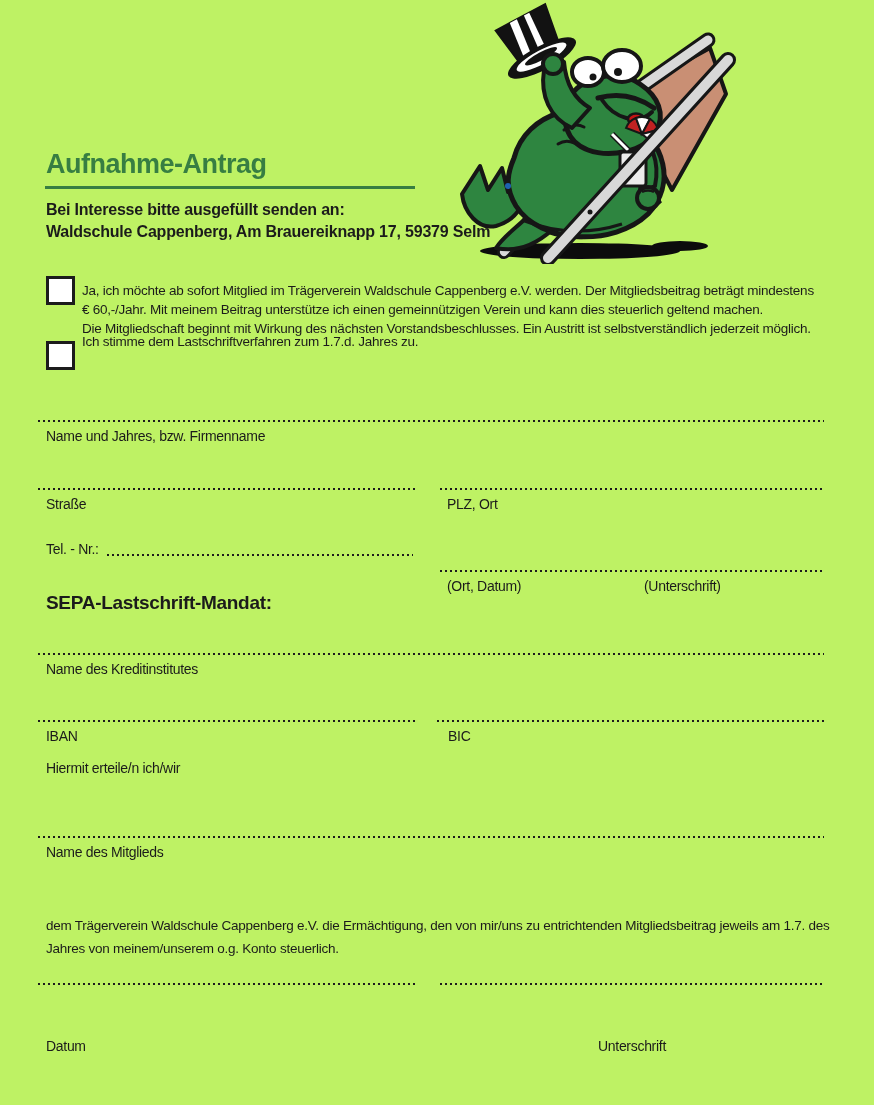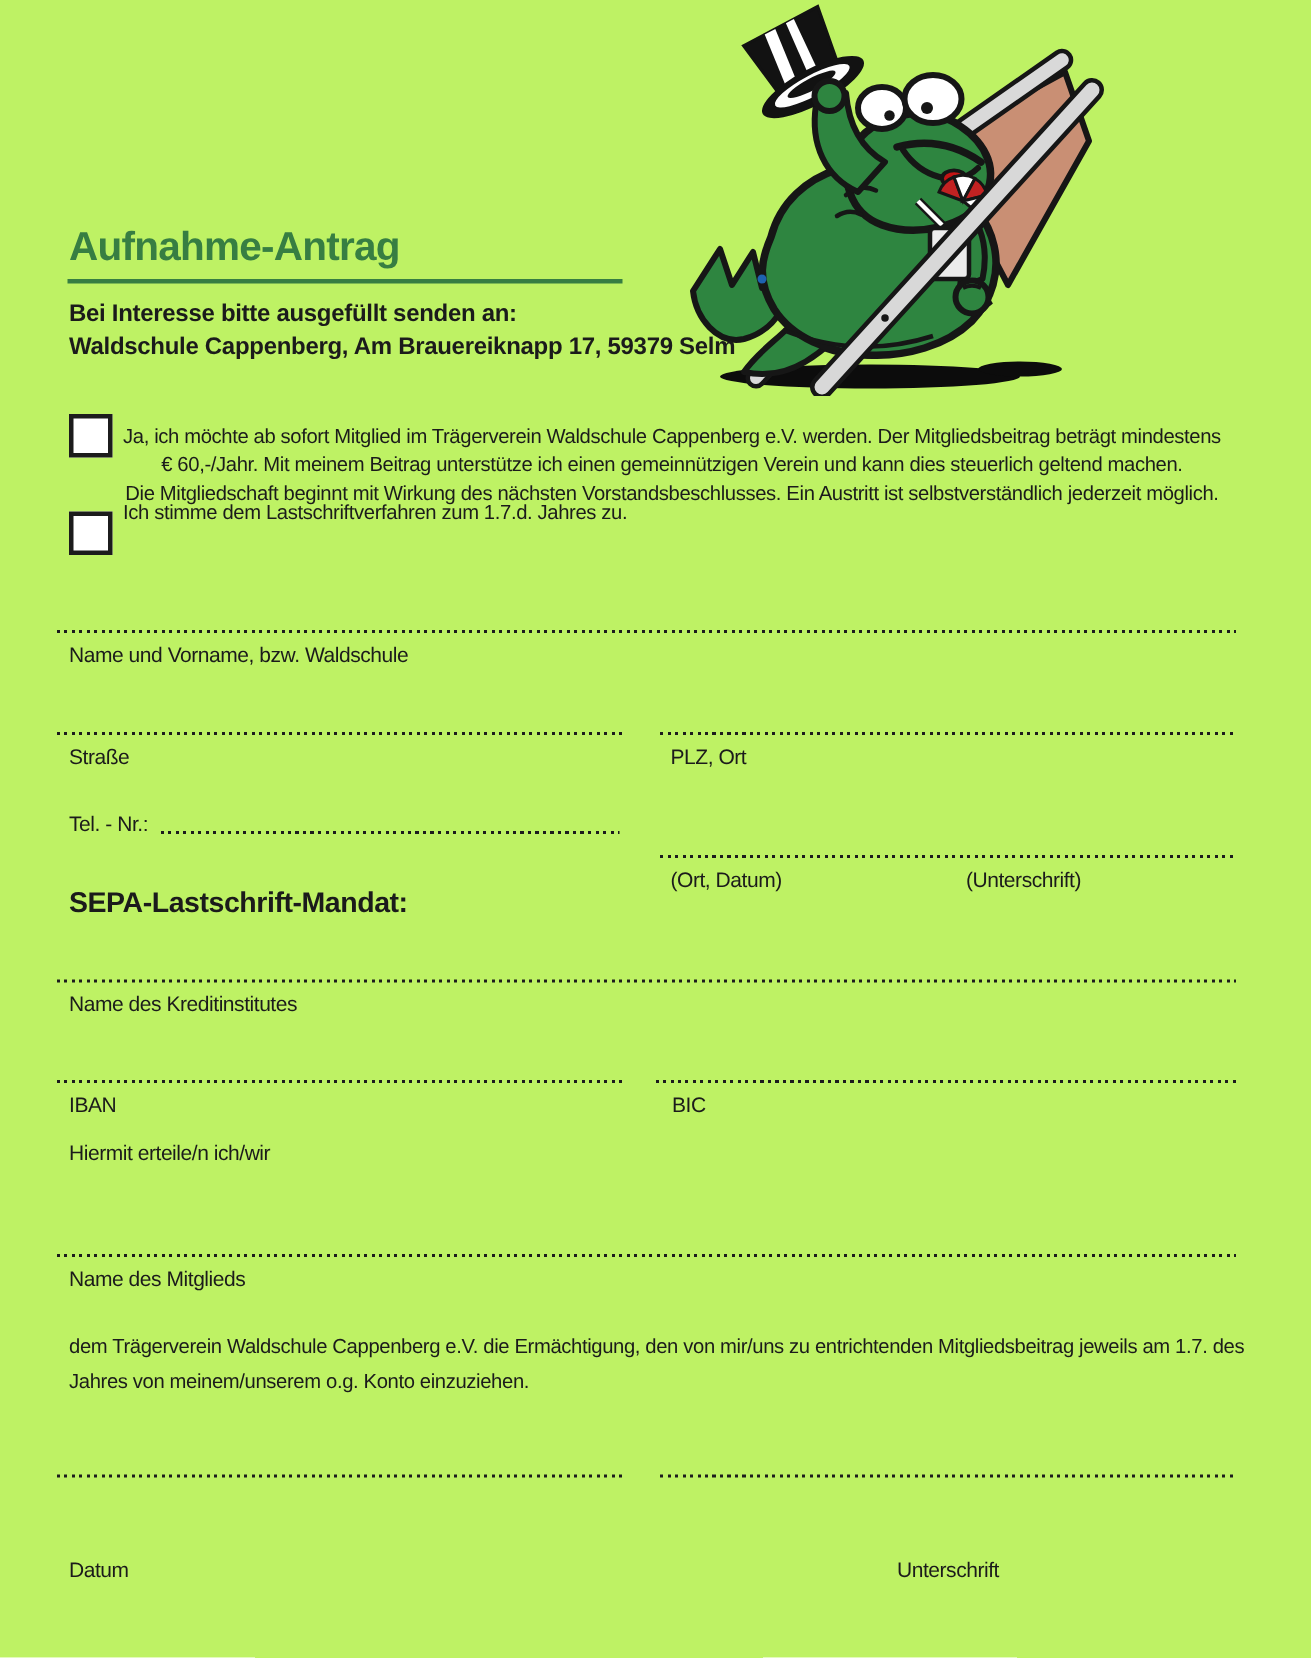--- a/index.html
+++ b/index.html
@@ -18,21 +18,21 @@
   }
   .consent {
     font-size:13.5px; letter-spacing:-0.25px; line-height:19px; white-space:nowrap;
   }
   .dotline {
     height:2px;
     background-image:repeating-linear-gradient(to right,#1c1c1c 0,#1c1c1c 2px,transparent 2px,transparent 5px);
   }
   .lbl { font-size:14px; letter-spacing:-0.3px; white-space:nowrap; }
   .sepa-h { font-size:19px; font-weight:bold; letter-spacing:-0.3px; white-space:nowrap; }
-  .para { font-size:13.5px; letter-spacing:-0.25px; line-height:23px; white-space:nowrap; }
+  .para { font-size:13.5px; letter-spacing:-0.25px; line-height:23px; white-space:nowrap;margin-top:28px; }
   .center { text-align:center;margin-top:48px; }
 </style>
 </head>
 <body>
 
 <div class="page">
 
   <svg class="abs" style="left:452px; top:0px;" width="292" height="264" viewBox="0 0 292 264" aria-hidden="true">
 
     <ellipse cx="128" cy="251" rx="100" ry="8" fill="#0c0c0c"></ellipse>
@@ -96,33 +96,33 @@
     <circle cx="56" cy="186" r="3" fill="#1e62b0"></circle>
   </svg>
 
   <div class="abs title" style="left:46px; top:149px;">Aufnahme-Antrag</div>
   <div class="abs rule" style="left:45px; top:186px; width:370px;"></div>
 
   <div class="abs hdr" style="left:46px; top:201px;">Bei Interesse bitte ausgefüllt senden an:</div>
   <div class="abs hdr" style="left:46px; top:223px;">Waldschule Cappenberg, Am Brauereiknapp 17, 59379 Selm</div>
 
   <div class="abs checkbox" style="left:46px; top:276px;"></div>
-  <div class="abs consent" style="left:82px; top:281px;text-align:center;">
+  <div class="abs consent" style="left:82px; top:281px;">
     <div>Ja, ich möchte ab sofort Mitglied im Trägerverein Waldschule Cappenberg e.V. werden. Der Mitgliedsbeitrag beträgt mindestens</div>
     <div>€ 60,-/Jahr. Mit meinem Beitrag unterstütze ich einen gemeinnützigen Verein und kann dies steuerlich geltend machen.</div>
     <div>Die Mitgliedschaft beginnt mit Wirkung des nächsten Vorstandsbeschlusses. Ein Austritt ist selbstverständlich jederzeit möglich.</div>
   </div>
 
   <div class="abs checkbox" style="left:46px; top:341px;"></div>
   <div class="abs consent" style="left:82px; top:332px;">
     <div>Ich stimme dem Lastschriftverfahren zum 1.7.d. Jahres zu.</div>
   </div>
 
   <div class="abs dotline" style="left:38px; top:420px; width:786px;"></div>
-  <div class="abs lbl" style="left:46px; top:428px;">Name und Vorname, bzw. Waldschule</div>
+  <div class="abs lbl" style="left:46px; top:428px;">Name und Jahres, bzw. Firmenname</div>
 
   <div class="abs dotline" style="left:38px; top:488px; width:380px;"></div>
   <div class="abs dotline" style="left:440px; top:488px; width:384px;"></div>
   <div class="abs lbl" style="left:46px; top:496px;">Straße</div>
   <div class="abs lbl" style="left:447px; top:496px;">PLZ, Ort</div>
 
   <div class="abs lbl" style="left:46px; top:541px;">Tel. - Nr.:</div>
   <div class="abs dotline" style="left:107px; top:554px; width:306px;"></div>
 
   <div class="abs dotline" style="left:440px; top:570px; width:384px;"></div>
@@ -139,21 +139,21 @@
   <div class="abs lbl" style="left:46px; top:728px;">IBAN</div>
   <div class="abs lbl" style="left:448px; top:728px;">BIC</div>
 
   <div class="abs lbl" style="left:46px; top:760px;">Hiermit erteile/n ich/wir</div>
 
   <div class="abs dotline" style="left:38px; top:836px; width:786px;"></div>
   <div class="abs lbl" style="left:46px; top:844px;">Name des Mitglieds</div>
 
   <div class="abs para" style="left:46px; top:886px;">
     <div>dem Trägerverein Waldschule Cappenberg e.V. die Ermächtigung, den von mir/uns zu entrichtenden Mitgliedsbeitrag jeweils am 1.7. des</div>
-    <div>Jahres von meinem/unserem o.g. Konto einzuziehen.</div>
+    <div>Jahres von meinem/unserem o.g. Konto steuerlich.</div>
   </div>
 
   <div class="abs dotline" style="left:38px; top:983px; width:380px;"></div>
   <div class="abs dotline" style="left:440px; top:983px; width:384px;"></div>
   <div class="abs lbl" style="left:46px; top:1038px;">Datum</div>
   <div class="abs lbl center" style="left:440px; top:990px; width:384px;">Unterschrift</div>
 
 </div>
 
 </body></html>

